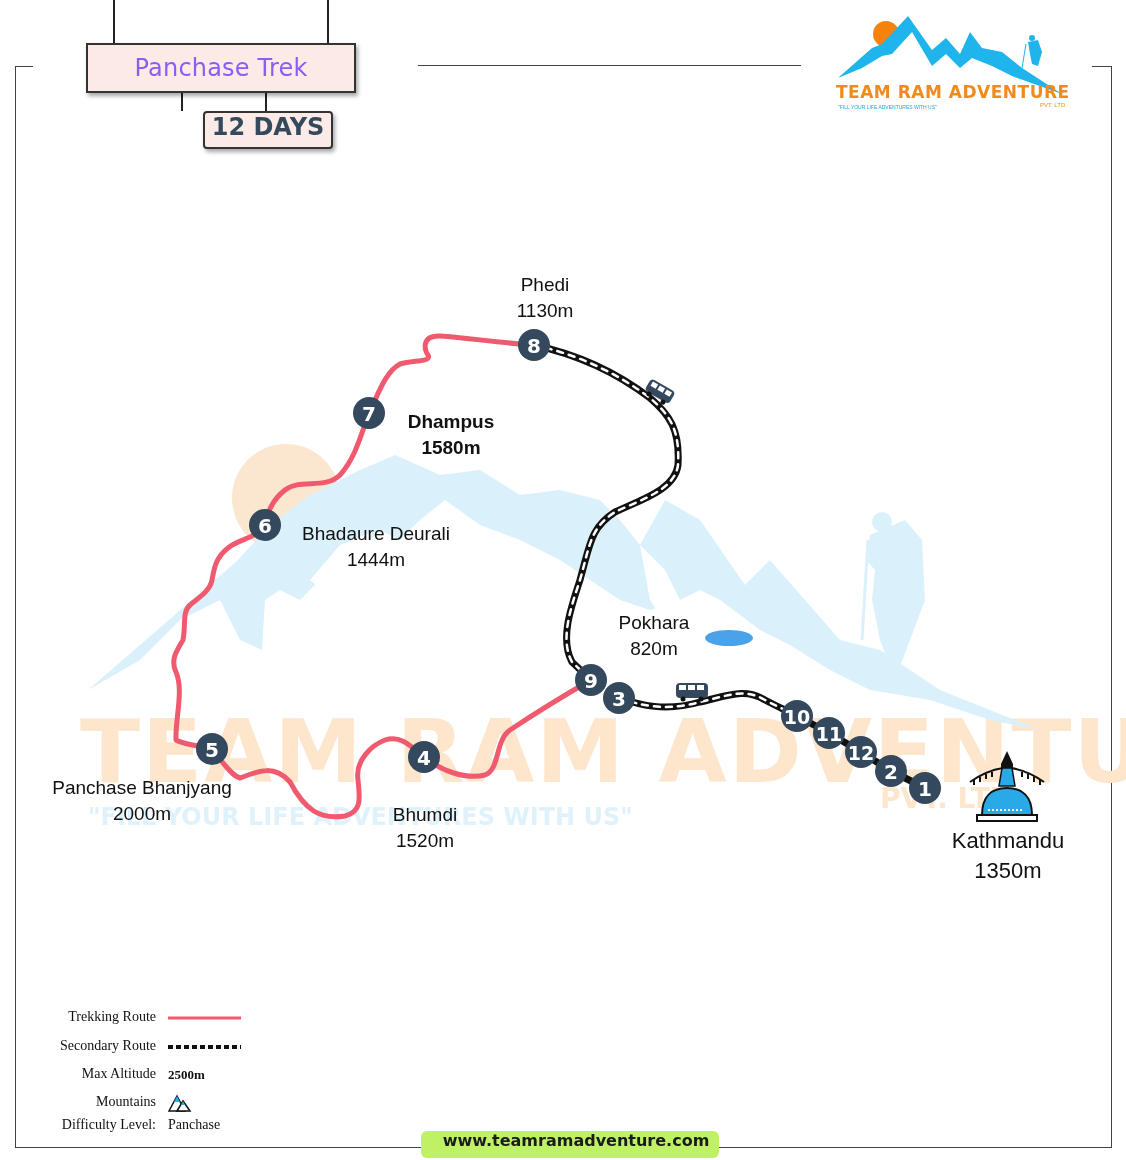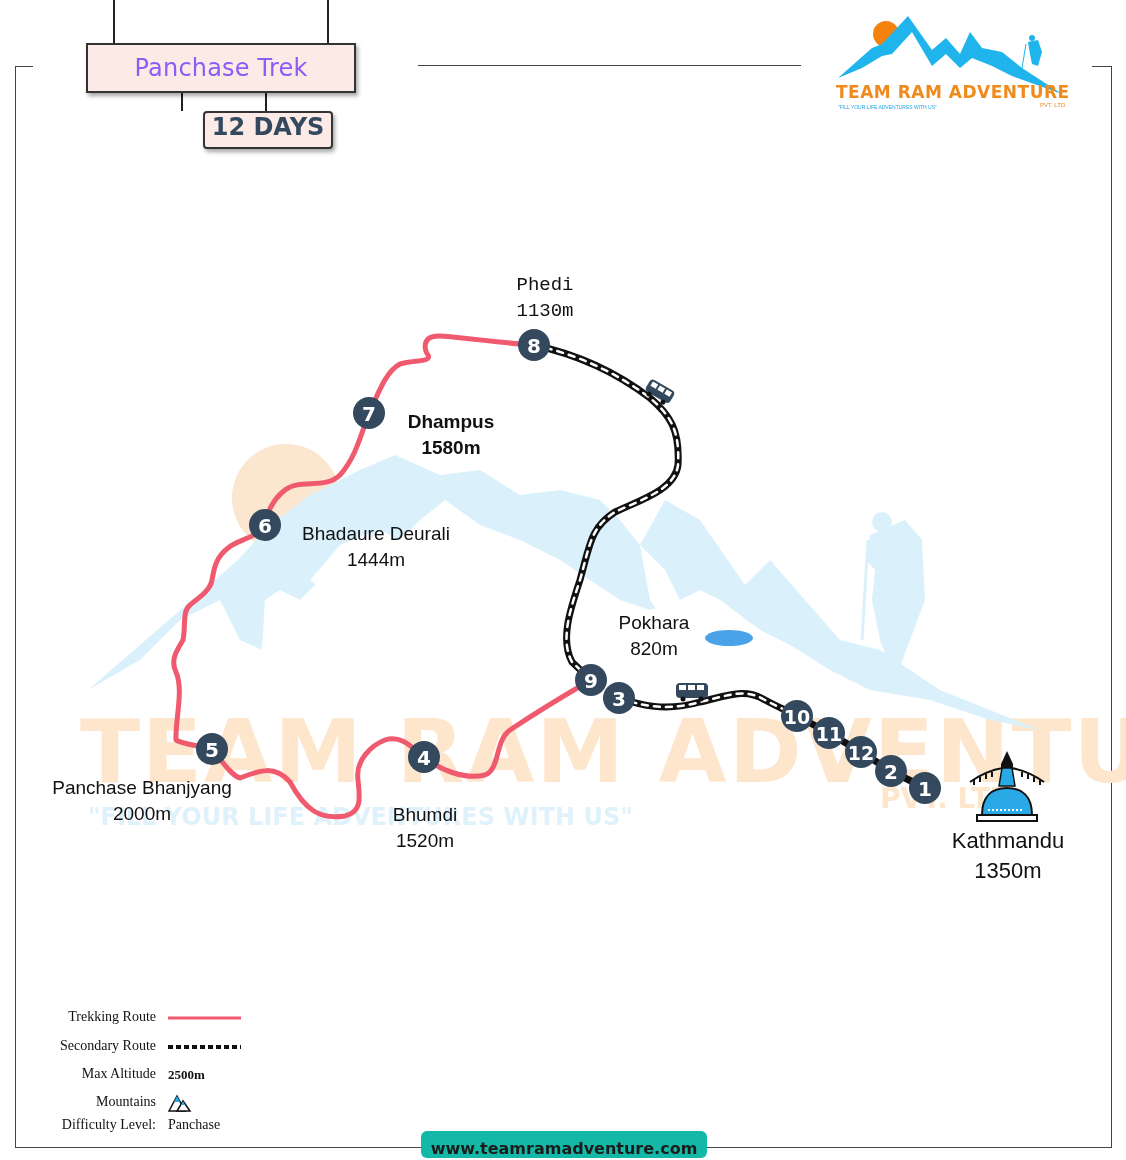--- a/index.html
+++ b/index.html
@@ -12,21 +12,21 @@
   .days-badge span { font-family: "DejaVu Sans", sans-serif; font-weight: bold; font-size: 24px; color: #34495e; }
   .rope { position: absolute; width: 2px; background: #222; }
   .logo { position: absolute; left: 832px; top: 12px; width: 232px; height: 100px; }
   .logo-text { position: absolute; left: 836px; top: 82px; font-family: "DejaVu Sans", sans-serif; font-weight: bold; font-size: 17px; color: #f08a1c; letter-spacing: 0.5px; white-space: nowrap; }
   .logo-tag { position: absolute; left: 838px; top: 104px; font-size: 5px; color: #1fa3e0; white-space: nowrap; }
   .logo-pvt { position: absolute; left: 1040px; top: 102px; font-size: 6px; color: #f08a1c; white-space: nowrap; }
   .place { position: absolute; text-align: center; color: #111; font-size: 19px; line-height: 26px; white-space: nowrap; }
   .place.big { font-size: 22px; line-height: 30px; }
   .legend-row { position: absolute; white-space: nowrap; font-family: Liberation Serif, serif; font-size: 14px; color: #111; }
   .legend-label { position: absolute; right: 0; text-align: center; }
-  .website { position: absolute; left: 421px; top: 1131px; width: 286px; height: 27px; background: #14b8a6; border-radius: 6px; display: flex; align-items: flex-end; justify-content: center; }
+  .website { position: absolute; left: 421px; top: 1131px; width: 286px; height: 27px; background: #bef264; border-radius: 6px; display: flex; align-items: flex-start; justify-content: center; padding-left: 12px; }
   .website span { font-family: "DejaVu Sans", sans-serif; font-weight: bold; font-size: 16px; color: #1b1b1b; }
   .watermark { position: absolute; font-family: "DejaVu Sans", sans-serif; font-weight: bold; color: #fde6cc; white-space: nowrap; }
   .watermark-tag { position: absolute; font-family: "DejaVu Sans", sans-serif; font-weight: bold; color: #dff2fb; white-space: nowrap; }
 </style>
 </head>
 <body>
 
 <div class="frame-line" style="left:15px;top:66px;width:18px;height:1px;"></div>
 <div class="frame-line" style="left:15px;top:66px;width:1px;height:1082px;"></div>
 <div class="frame-line" style="left:418px;top:65px;width:383px;height:1px;"></div>
@@ -176,21 +176,21 @@
   <circle cx="54" cy="22" r="13" fill="#f5820d"></circle>
   <path d="M6,66 L40,36 L50,32 L76,4 L100,38 L114,26 L128,42 L138,20 L150,36 L170,40 L190,56 L230,82 L180,64 L160,54 L140,46 L128,56 L114,42 L100,54 L80,20 L60,42 L50,44 L30,56 Z" fill="#1fb4ec"></path>
   <circle cx="200" cy="26" r="3" fill="#1fb4ec"></circle>
   <path d="M196,30 L206,28 L210,40 L206,54 L200,52 L198,42 Z" fill="#1fb4ec"></path>
   <path d="M194,32 L190,56" stroke="#1fb4ec" stroke-width="1"></path>
 </svg>
 <div class="logo-text">TEAM RAM ADVENTURE</div>
 <div class="logo-tag">"FILL YOUR LIFE ADVENTURES WITH US"</div>
 <div class="logo-pvt">PVT. LTD.</div>
 
-<div class="place" style="left:500px;top:272px;width:90px;font-family:Liberation Mono, monospace;">
+<div class="place" style="left:500px;top:272px;width:90px;">
   <div>Phedi</div>
   <div>1130m</div>
 </div>
 <div class="place" style="left:396px;top:409px;width:110px;font-weight:bold;">
   <div>Dhampus</div>
   <div>1580m</div>
 </div>
 <div class="place" style="left:288px;top:521px;width:176px;">
   <div>Bhadaure Deurali</div>
   <div>1444m</div>

